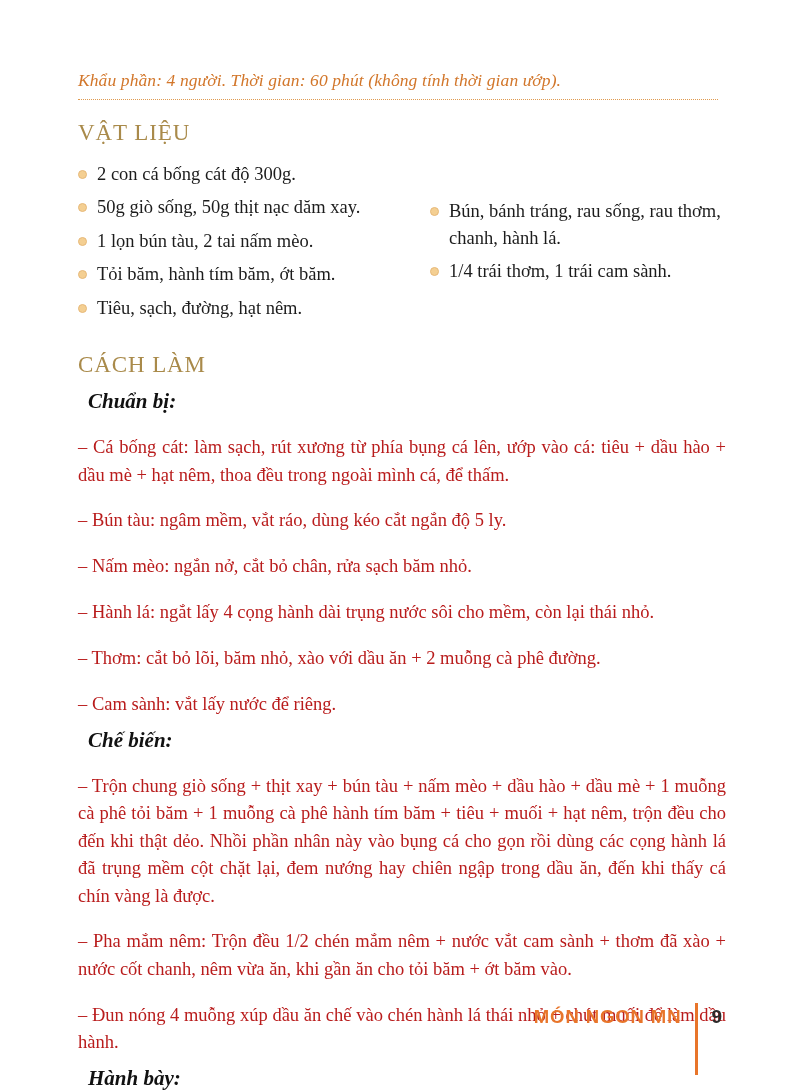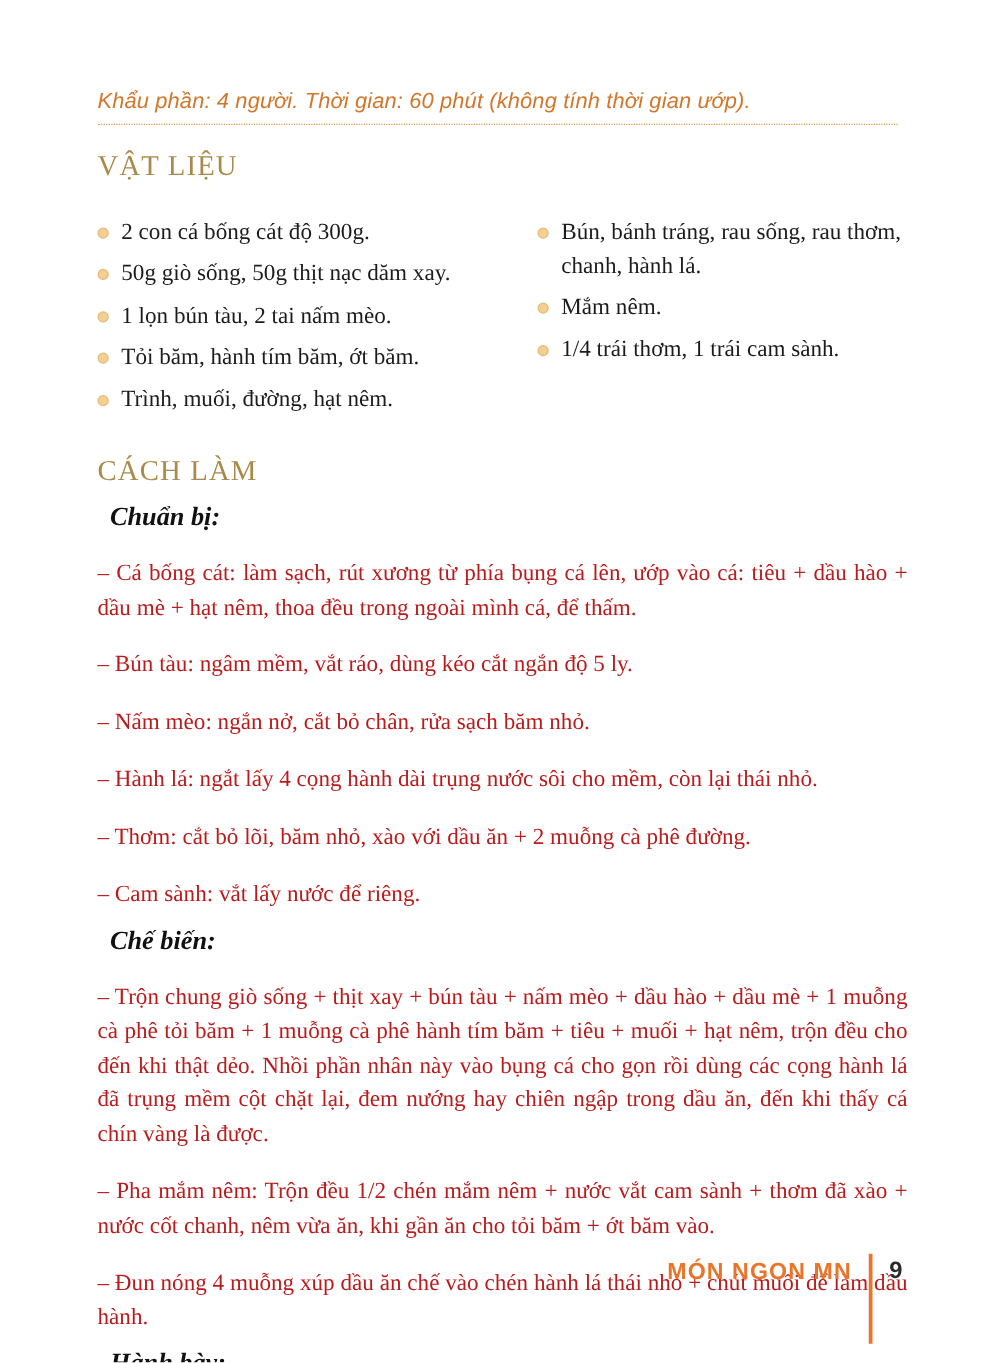--- a/index.html
+++ b/index.html
@@ -21,21 +21,21 @@
 
   .content {
     position: absolute;
     left: 78px;
     top: 70px;
     width: 648px;
   }
 
   
   .meta-line {
-    font-family: Liberation Sans, sans-serif;
+    font-family: Liberation Serif, serif;
     font-style: italic;
     font-size: 17.5px;
     line-height: 1.25;
     color: #d2762a;
     letter-spacing: 0.1px;
     white-space: nowrap;
   }
 
   .dotted-rule {
     margin-top: 7px;
@@ -52,23 +52,24 @@
     color: #a98a4a;
     letter-spacing: 0.9px;
     line-height: 1;
   }
 
   #vat-lieu-heading { margin-top: 21px; }
   #cach-lam-heading { margin-top: 25px; }
 
   
   .ingredients {
-    margin-top: 29px;
+    margin-top: 17px;
     display: flex;
     width: 650px;
+    align-items: center;
   }
   .ing-col { }
   .ing-col.left  { width: 352px; }
   .ing-col.right { width: 298px; }
 
   .ing-item {
     display: flex;
     align-items: flex-start;
     margin-bottom: 6.5px;
   }
@@ -178,32 +179,28 @@
         <div class="ing-item">
           <span class="bullet"></span>
           <span class="ing-text">1 lọn bún tàu, 2 tai nấm mèo.</span>
         </div>
         <div class="ing-item">
           <span class="bullet"></span>
           <span class="ing-text">Tỏi băm, hành tím băm, ớt băm.</span>
         </div>
         <div class="ing-item">
           <span class="bullet"></span>
-          <span class="ing-text">Trình, muối, đường, hạt nêm.</span>
+          <span class="ing-text">Tiêu, sạch, đường, hạt nêm.</span>
         </div>
       </div>
 
       <div class="ing-col right">
         <div class="ing-item">
           <span class="bullet"></span>
           <span class="ing-text">Bún, bánh tráng, rau sống, rau thơm, chanh, hành lá.</span>
-        </div>
-        <div class="ing-item">
-          <span class="bullet"></span>
-          <span class="ing-text">Mắm nêm.</span>
         </div>
         <div class="ing-item">
           <span class="bullet"></span>
           <span class="ing-text">1/4 trái thơm, 1 trái cam sành.</span>
         </div>
       </div>
     </div>
 
     <div class="section-heading" id="cach-lam-heading">CÁCH LÀM</div>
 

